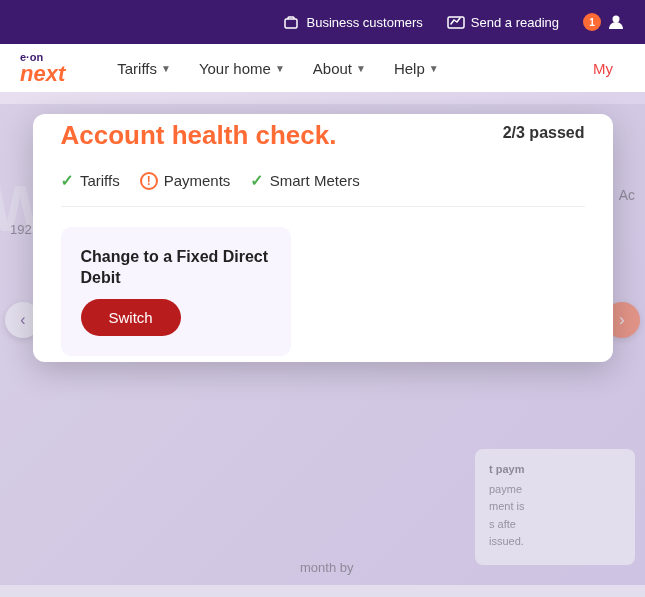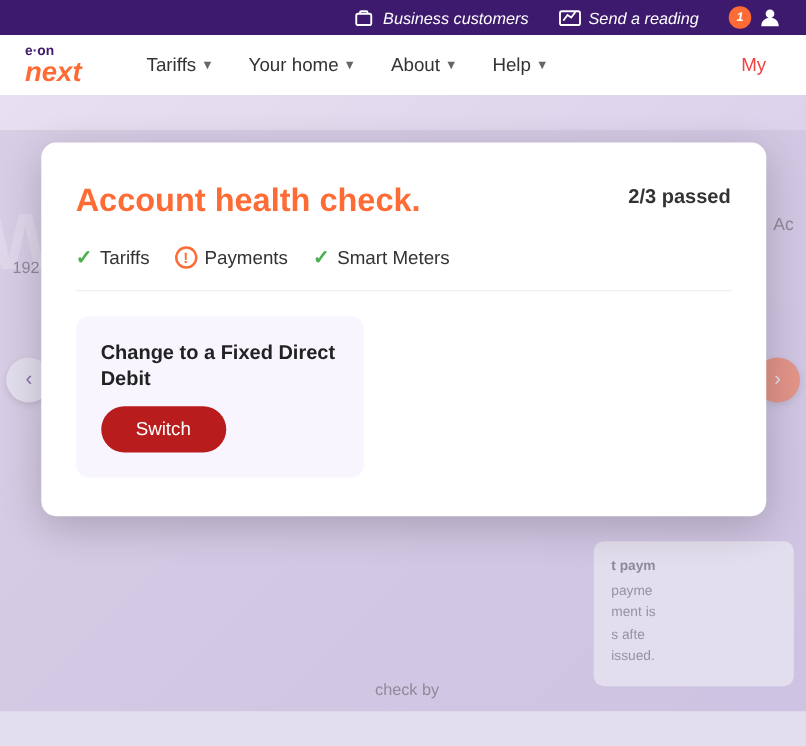--- a/index.html
+++ b/index.html
@@ -7,27 +7,26 @@
       font-family: Arial, sans-serif;
       width: 645px;
       height: 597px;
       overflow: hidden;
       position: relative;
     }
 
     
     .top-bar {
       background-color: #3d1a6e;
-      height: 28px;
+      height: 44px;
       display: flex;
       align-items: center;
       justify-content: flex-end;
       padding: 0 20px;
       gap: 24px;
-      font-style: italic;
     }
     .top-bar-item {
       display: flex;
       align-items: center;
       gap: 6px;
       color: white;
       font-size: 13px;
       cursor: pointer;
       text-decoration: none;
     }
@@ -201,21 +200,21 @@
       background: rgba(200, 190, 220, 0.5);
       display: flex;
       align-items: flex-start;
       justify-content: center;
       padding-top: 10px;
       z-index: 10;
     }
     .modal {
       background: white;
       border-radius: 12px;
-      padding: 31px 28px;
+      padding: 6px 28px;
       width: 580px;
       max-width: 95%;
       box-shadow: 0 8px 32px rgba(0,0,0,0.2);
     }
     .modal-header {
       display: flex;
       align-items: flex-start;
       justify-content: space-between;
       margin-bottom: 20px;
     }
@@ -360,21 +359,21 @@
 <div class="page-bg">
   <div class="bg-text-wo">Wo</div>
   <div class="bg-address">192 G...</div>
   <div class="bg-ac-text">Ac</div>
   <div class="bg-arrow-left">‹</div>
   <div class="bg-arrow-right">›</div>
   <div class="bg-payment-card">
     <div class="bg-payment-title">t paym</div>
     <div style="font-size:11px; color:#666; line-height:1.6;">payme<br>ment is<br>s afte<br>issued.</div>
   </div>
-  <div class="bg-energy-text">check by</div>
+  <div class="bg-energy-text">month by</div>
 </div>
 
 <div class="overlay">
   <div class="modal">
     <div class="modal-header">
       <div class="modal-title">Account health check.</div>
       <div class="modal-passed">2/3 passed</div>
     </div>
 
     <div class="modal-checks">

